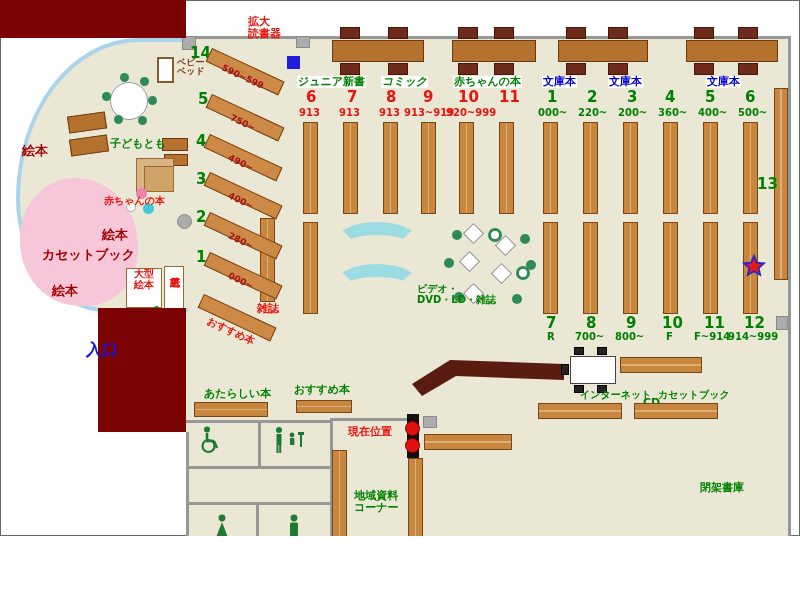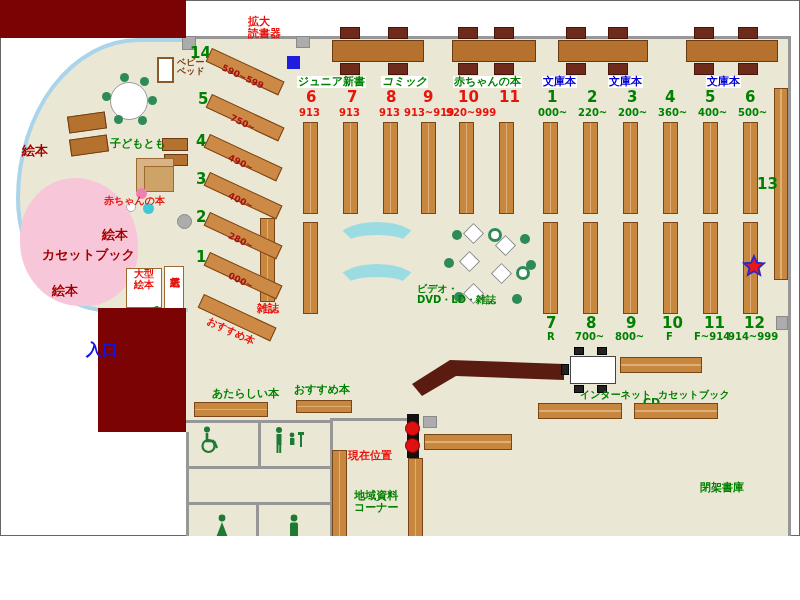--- a/index.html
+++ b/index.html
@@ -217,26 +217,26 @@
   <div class="abs chair" style="left:561px;top:364px;width:8px;height:11px;background:#222;border-color:#000;"></div>
   <div class="abs hshelf" style="left:620px;top:357px;width:82px;height:16px;"></div>
   <div class="abs lbl g f11" style="left:643px;top:356px;margin-top:41px;">CD</div>
   <div class="abs lbl g f10" style="left:580px;top:390px;">インターネット</div>
   <div class="abs lbl g f10" style="left:658px;top:390px;">カセットブック</div>
   <div class="abs hshelf" style="left:538px;top:403px;width:84px;height:16px;"></div>
   <div class="abs hshelf" style="left:634px;top:403px;width:84px;height:16px;"></div>
 
   <div class="abs lbl g f11" style="left:700px;top:482px;">閉架書庫</div>
 
-  <div class="abs lbl g f11" style="left:212px;top:388px;">あたらしい本</div>
+  <div class="abs lbl g f11" style="left:204px;top:388px;">あたらしい本</div>
   <div class="abs hshelf" style="left:194px;top:402px;width:74px;height:15px;"></div>
   <div class="abs lbl g f11" style="left:294px;top:384px;">おすすめ本</div>
   <div class="abs hshelf" style="left:296px;top:400px;width:56px;height:13px;"></div>
 
-  <div class="abs lbl r f11" style="left:348px;top:450px;">現在位置</div>
+  <div class="abs lbl r f11" style="left:348px;top:426px;">現在位置</div>
   <div class="abs" style="left:407px;top:414px;width:12px;height:44px;background:#111;"></div>
   <div class="abs circle" style="left:405px;top:421px;width:15px;height:15px;background:#E01010;border:1px solid #8A0000;"></div>
   <div class="abs circle" style="left:405px;top:438px;width:15px;height:15px;background:#E01010;border:1px solid #8A0000;"></div>
 
   <div class="abs shelf" style="left:332px;top:450px;width:15px;height:112px;"></div>
   <div class="abs hshelf" style="left:347px;top:547px;width:82px;height:16px;"></div>
   <div class="abs shelf" style="left:408px;top:458px;width:15px;height:92px;"></div>
   <div class="abs hshelf" style="left:424px;top:434px;width:88px;height:16px;"></div>
   <div class="abs lbl g f11" style="left:354px;top:490px;text-align:center;">
     <div>地域資料</div>

